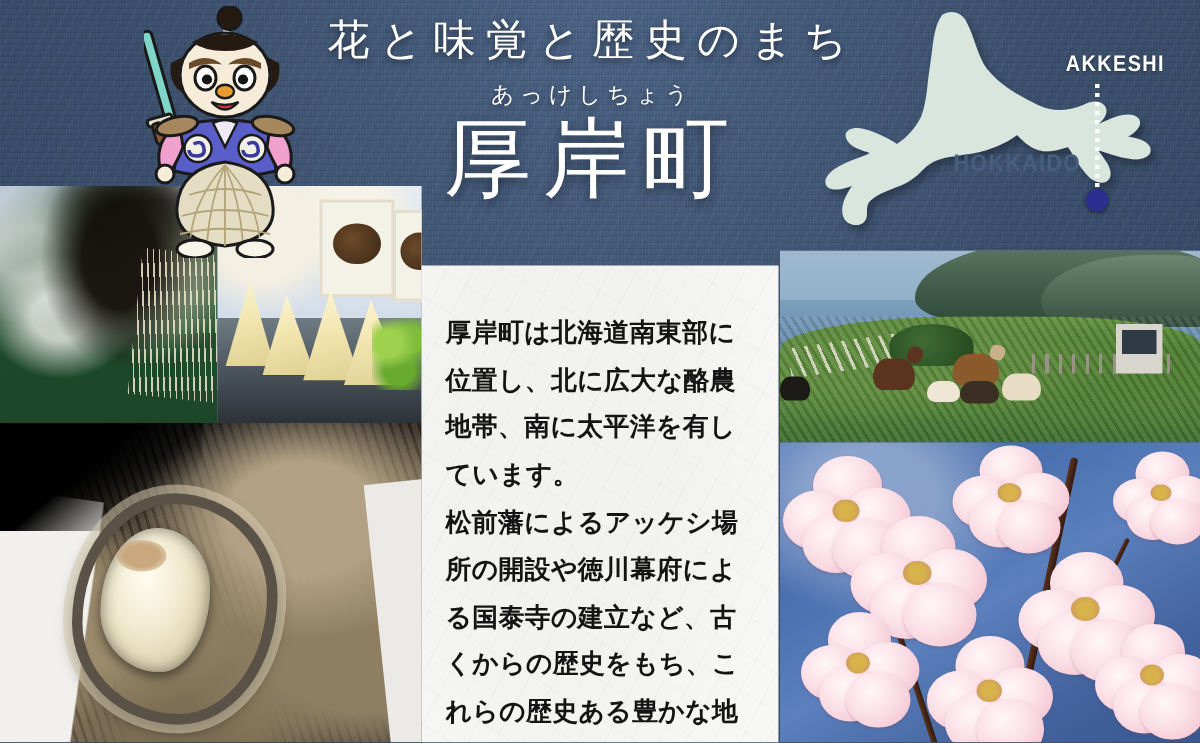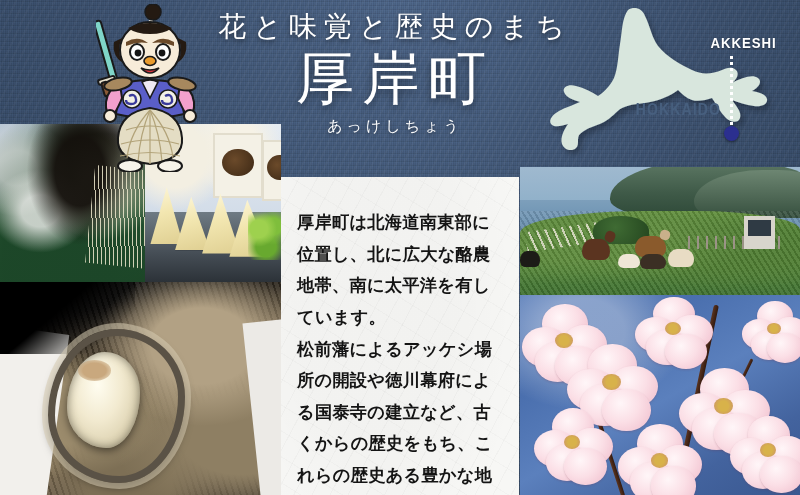--- a/index.html
+++ b/index.html
@@ -400,22 +400,22 @@
         <path d="M24 152 q30 -7 60 0"></path>
       </g>
 
       <ellipse cx="34" cy="162" rx="12" ry="6" fill="#f7f4ea" stroke="#1a1a1a" stroke-width="2"></ellipse>
       <ellipse cx="74" cy="162" rx="12" ry="6" fill="#f7f4ea" stroke="#1a1a1a" stroke-width="2"></ellipse>
     </svg>
   </div>
 
   <div id="headline">
     <div id="tagline">花と味覚と歴史のまち</div>
+    <div id="reading">あっけしちょう</div>
     <div id="townname">厚岸町</div>
-    <div id="reading">あっけしちょう</div>
   </div>
 
   <div id="desc-panel">
     <div class="paper"></div>
     <div id="desc-text">
       <p>厚岸町は北海道南東部に位置し、北に広大な酪農地帯、南に太平洋を有しています。</p>
       <p>松前藩によるアッケシ場所の開設や徳川幕府による国泰寺の建立など、古くからの歴史をもち、これらの歴史ある豊かな地域資源を生かして様々な特産品が生産されています。</p>
     </div>
   </div>
 

